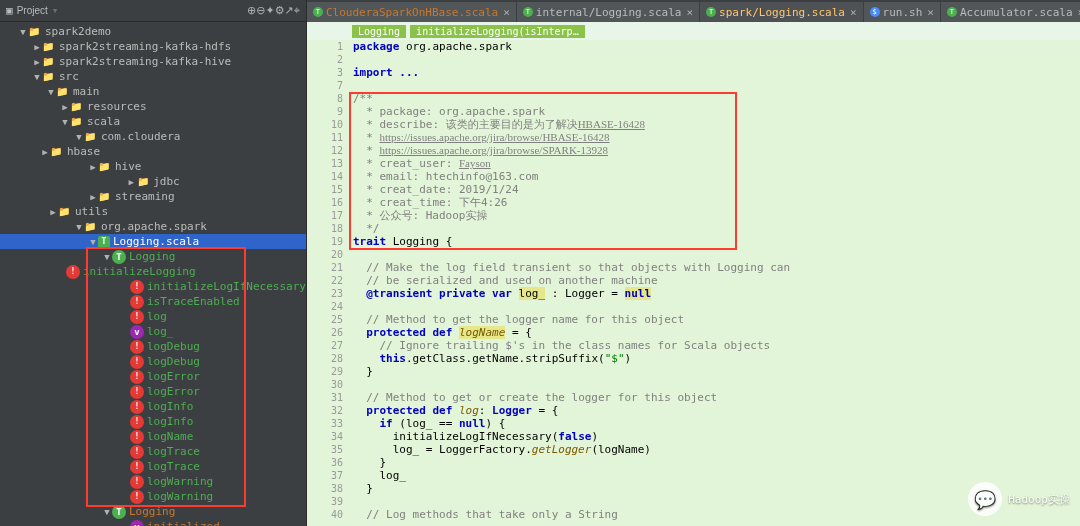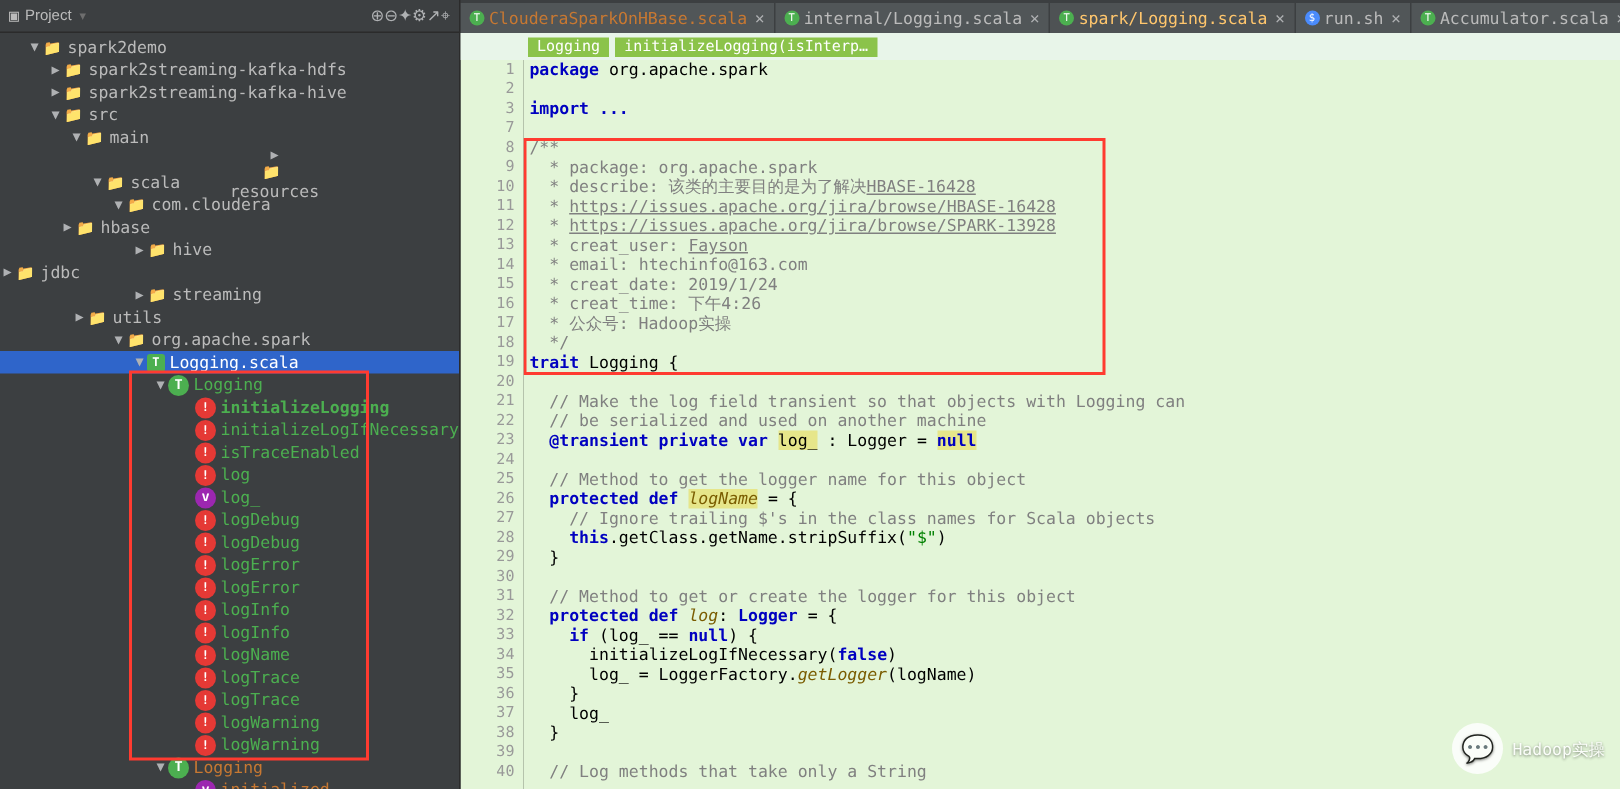--- a/index.html
+++ b/index.html
@@ -29,21 +29,21 @@
 .tab .close{margin-left:5px;color:#AFB1B3;}
 .tab.active{background:#4E5254;} .tab.active .name{color:#FFC66D;}
 .tab .scala{background:#4CAF50;color:#fff;} .tab .sh{background:#4A8BFC;color:#fff;}
 .crumb-row{height:18px;display:flex;align-items:center;padding-left:45px;background:#e8f5e9;}
 .crumb{background:#8bc34a;color:#fff;font-size:10px;padding:1px 6px;margin-right:4px;}
 .code-area { flex:1; display:flex; overflow:hidden; position:relative; }
 .gutter { width:42px; background:#e3f5d8; color:#999; text-align:right; padding:0 6px 0 0; user-select:none; }
 .gutter .ln{height:13px;font-size:10px;line-height:13px;}
 .code { flex:1; background:#e3f5d8; color:#000; overflow:hidden; position:relative; }
 .code .line { height:13px; line-height:13px; white-space:pre; padding-left:4px; font-size:11px; }
-.kw{color:#0000C0;font-weight:bold;} .cm{color:#808080;} .cma{text-decoration:underline;color:#808080;}
+.kw{color:#0000C0;font-weight:bold;} .cm{color:#808080;} .cma{text-decoration:underline;color:#808080;font-family:Liberation Serif, serif;}
 .str{color:#008000;} .hl{background:#e6e68a;} .mtd{color:#7A5C00;font-style:italic;}
 .red-box-code{position:absolute;border:2px solid #FF3B30;pointer-events:none;}
 .watermark{position:absolute;right:10px;bottom:10px;display:flex;align-items:center;color:#fff;opacity:0.85;font-family:Arial,sans-serif;font-size:22px;text-shadow:0 1px 2px rgba(0,0,0,0.6);pointer-events:none;}
 .watermark .wx{width:34px;height:34px;border-radius:50%;background:#fff;margin-right:6px;display:flex;align-items:center;justify-content:center;}
 .watermark .wx::before{content:"💬";font-size:18px;}
 </style>
 </head>
 <body>
 
 <div class="sidebar">
@@ -74,21 +74,21 @@
       <div class="tree-row " style="padding-left: 32px;">
         <span class="arrow open"></span>
         <span class="t-icon i-dir"></span>
         <span class="">src</span>
       </div>
       <div class="tree-row " style="padding-left: 46px;">
         <span class="arrow open"></span>
         <span class="t-icon i-dir"></span>
         <span class="">main</span>
       </div>
-      <div class="tree-row " style="padding-left: 60px; flex-direction: column;">
+      <div class="tree-row " style="padding-left: 60px;">
         <span class="arrow closed"></span>
         <span class="t-icon i-dir"></span>
         <span class="">resources</span>
       </div>
       <div class="tree-row " style="padding-left: 60px;">
         <span class="arrow open"></span>
         <span class="t-icon i-dir"></span>
         <span class="">scala</span>
       </div>
       <div class="tree-row " style="padding-left: 74px;">
@@ -99,21 +99,21 @@
       <div class="tree-row " style="padding-left: 40px;">
         <span class="arrow closed"></span>
         <span class="t-icon i-dir"></span>
         <span class="">hbase</span>
       </div>
       <div class="tree-row " style="padding-left: 88px;">
         <span class="arrow closed"></span>
         <span class="t-icon i-dir"></span>
         <span class="">hive</span>
       </div>
-      <div class="tree-row " style="">
+      <div class="tree-row " style=" justify-content: center;">
         <span class="arrow closed"></span>
         <span class="t-icon i-dir"></span>
         <span class="">jdbc</span>
       </div>
       <div class="tree-row " style="padding-left: 88px;">
         <span class="arrow closed"></span>
         <span class="t-icon i-dir"></span>
         <span class="">streaming</span>
       </div>
       <div class="tree-row " style="padding-left: 48px;">
@@ -129,21 +129,21 @@
       <div class="tree-row selected" style="padding-left: 88px;">
         <span class="arrow open"></span>
         <span class="t-icon i-scala"></span>
         <span class="">Logging.scala</span>
       </div>
       <div class="tree-row " style="padding-left: 102px;">
         <span class="arrow open"></span>
         <span class="t-icon i-trait"></span>
         <span class="green-text">Logging</span>
       </div>
-      <div class="tree-row " style="padding-left: 120px; font-weight: bold;">
+      <div class="tree-row " style="padding-left: 56px;">
         <span class="arrow none"></span>
         <span class="t-icon i-meth"></span>
         <span class="green-text">initializeLogging</span>
       </div>
       <div class="tree-row " style="padding-left: 120px;">
         <span class="arrow none"></span>
         <span class="t-icon i-meth"></span>
         <span class="green-text">initializeLogIfNecessary</span>
       </div>
       <div class="tree-row " style="padding-left: 120px;">

